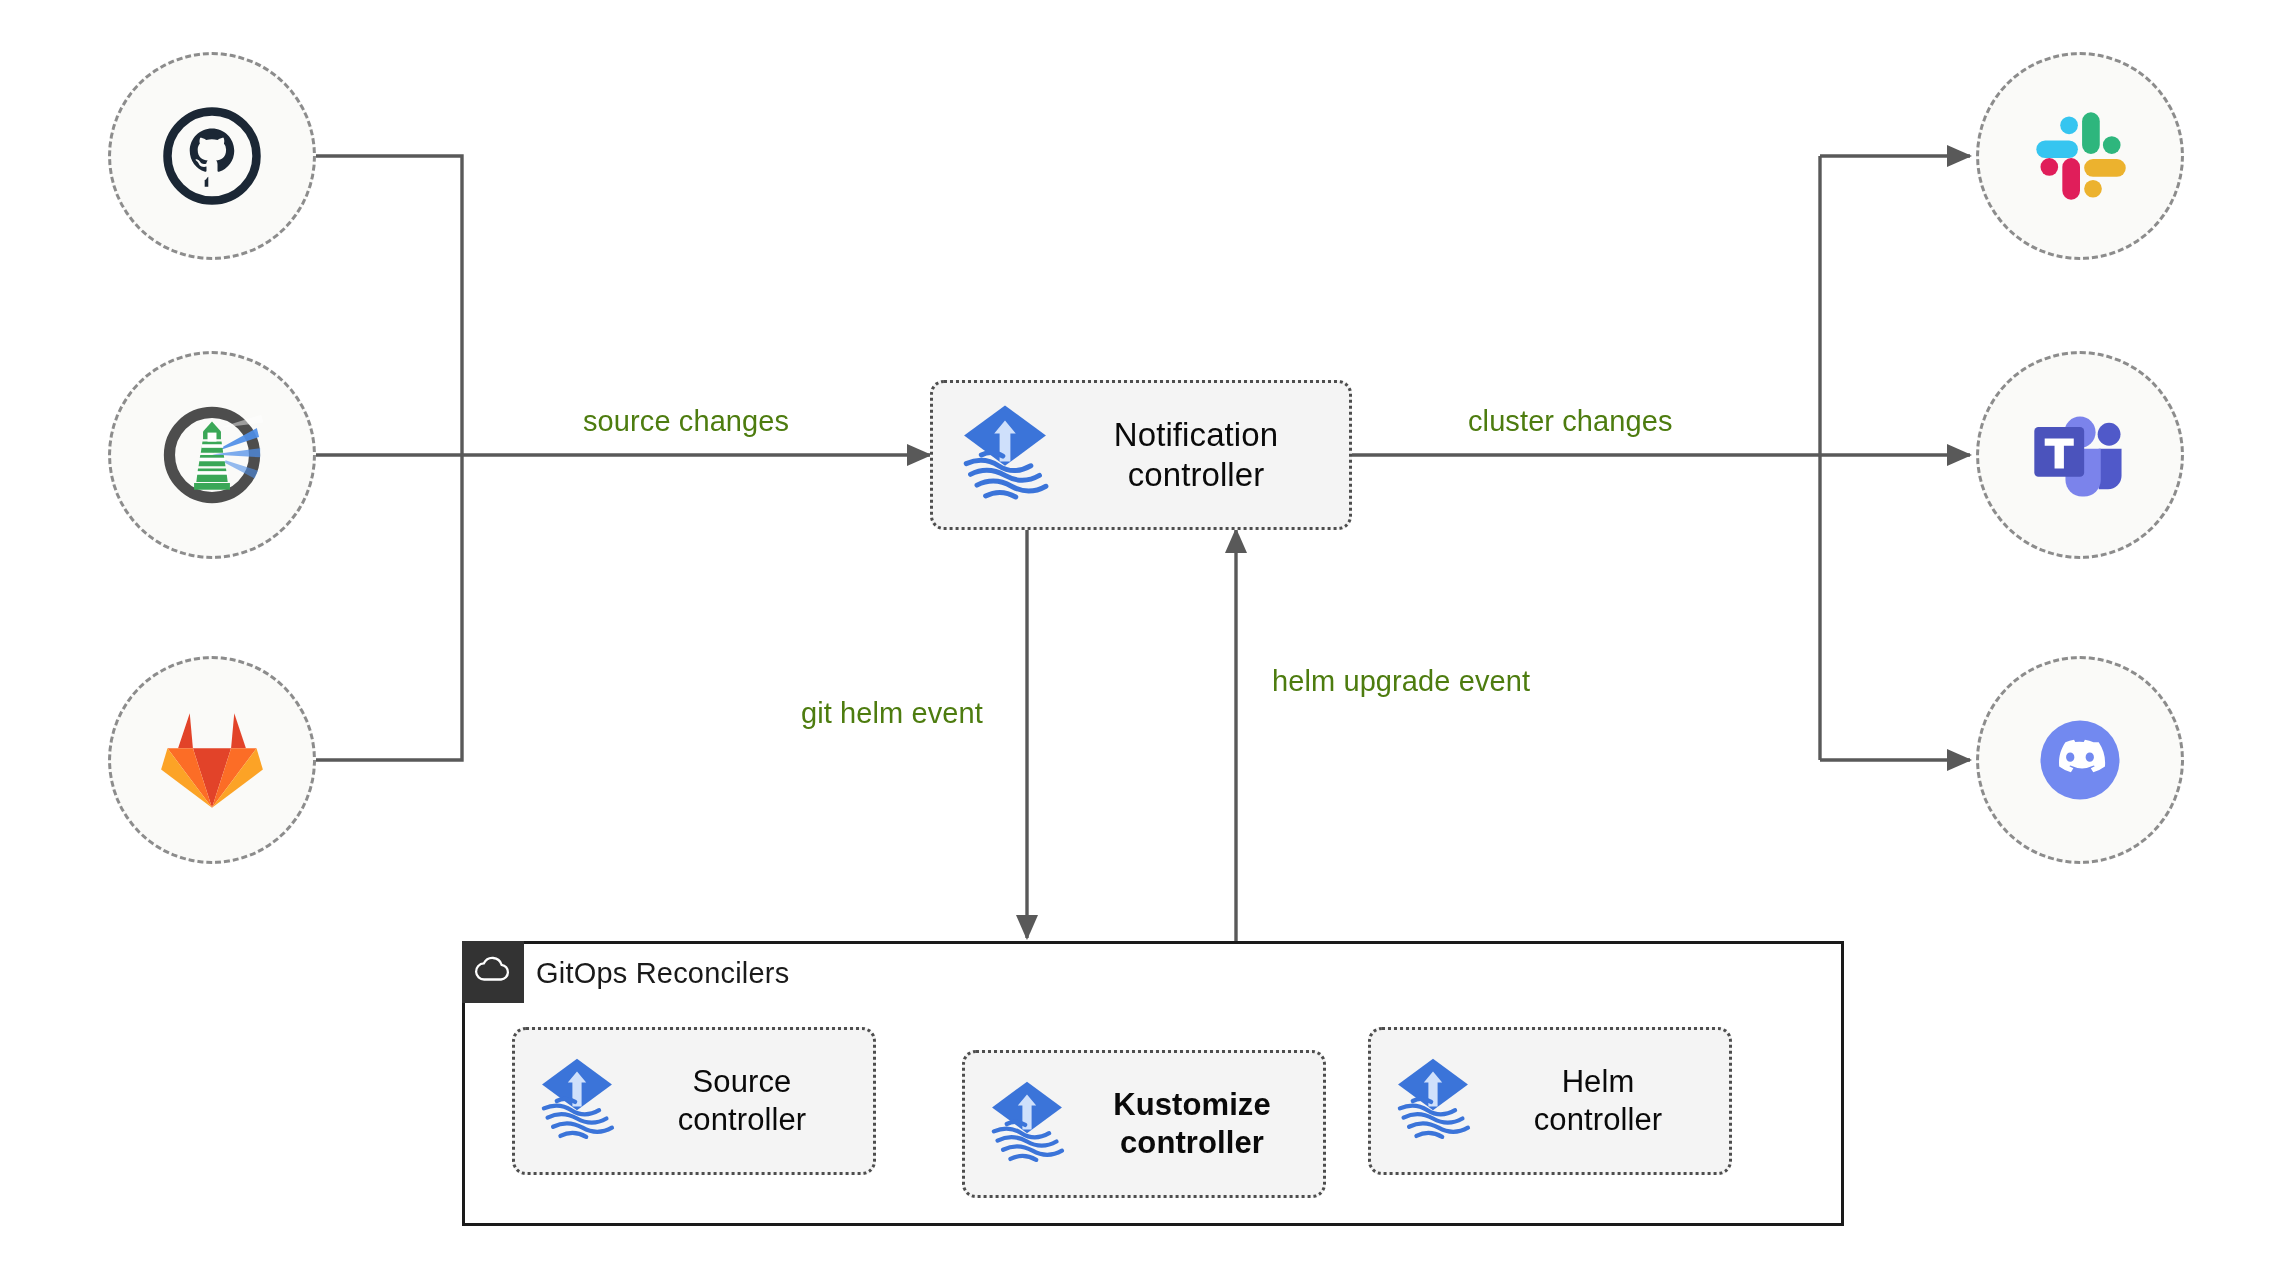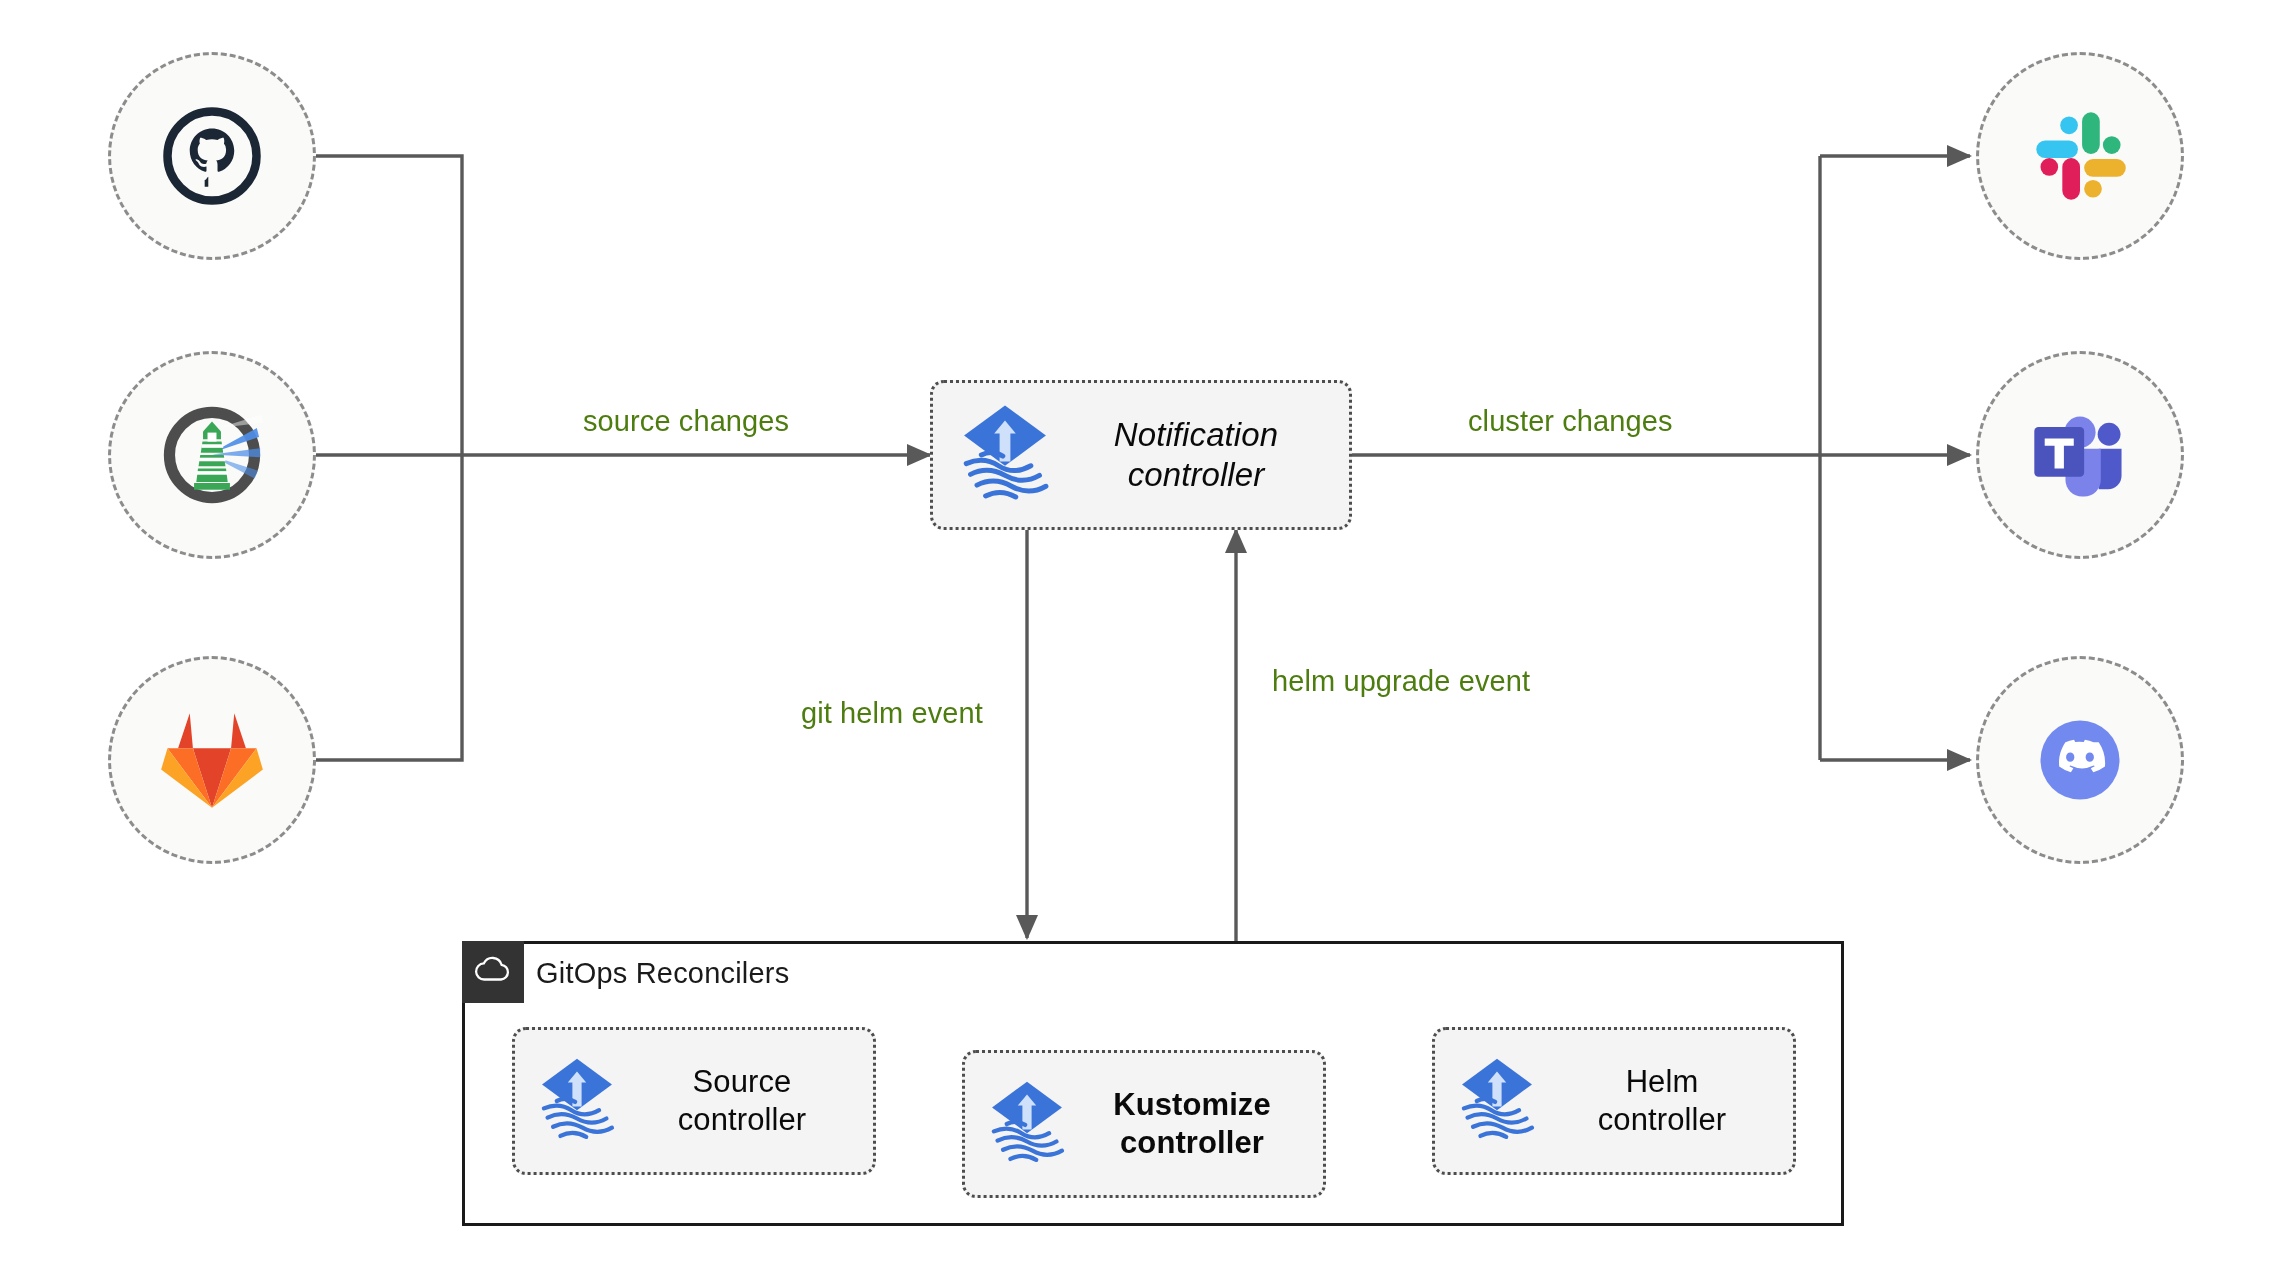--- a/index.html
+++ b/index.html
@@ -182,21 +182,21 @@
         <path fill="#cfe0fb" d="M50 20 L60 32 H55 V58 H45 V32 H40 Z"></path>
         <g stroke="#3b74d9" stroke-width="4.6" fill="none" stroke-linecap="round">
           <path d="M14 60 Q30 53 44 62 Q58 71 74 62"></path>
           <path d="M18 70 Q34 62 50 71 Q66 80 82 71"></path>
           <path d="M24 80 Q40 72 56 81 Q72 90 88 81"></path>
           <path d="M32 90 Q46 83 60 91"></path>
           <path d="M28 52 Q38 47 48 53"></path>
         </g>
       </svg>
     </span>
-    <span class="ctrl-label" style="font-size:33px;font-style:italic;">Notification
+    <span class="ctrl-label" style="font-size:33px;">Notification
 controller</span>
   </div>
 
   <div id="group-container"></div>
   <div id="group-tab">
     <span>
       <svg width="38" height="28" viewBox="0 0 40 28">
         <path fill="none" stroke="#ffffff" stroke-width="2.4" d="M11 24 a8.5 8.5 0 0 1 -.6 -17 A10 10 0 0 1 29 8.5 a7.8 7.8 0 0 1 -.5 15.5 Z"></path>
       </svg>
     </span>
@@ -232,21 +232,21 @@
           <path d="M24 80 Q40 72 56 81 Q72 90 88 81"></path>
           <path d="M32 90 Q46 83 60 91"></path>
           <path d="M28 52 Q38 47 48 53"></path>
         </g>
       </svg>
     </span>
     <span class="ctrl-label" style="font-size:31px;">Kustomize
 controller</span>
   </div>
 
-  <div class="ctrl-box" style="left:1432px;top:1027px;width:364px;height:148px;padding:0 12px 0 16px;">
+  <div class="ctrl-box" style="left:1368px;top:1027px;width:364px;height:148px;padding:0 12px 0 16px;">
     <span class="ctrl-icon">
       <svg width="92" height="96" viewBox="0 0 100 104">
         <path fill="#3b74d9" d="M50 6 L88 34 L50 62 L12 34 Z"></path>
         <path fill="#cfe0fb" d="M50 20 L60 32 H55 V58 H45 V32 H40 Z"></path>
         <g stroke="#3b74d9" stroke-width="4.6" fill="none" stroke-linecap="round">
           <path d="M14 60 Q30 53 44 62 Q58 71 74 62"></path>
           <path d="M18 70 Q34 62 50 71 Q66 80 82 71"></path>
           <path d="M24 80 Q40 72 56 81 Q72 90 88 81"></path>
           <path d="M32 90 Q46 83 60 91"></path>
           <path d="M28 52 Q38 47 48 53"></path>

